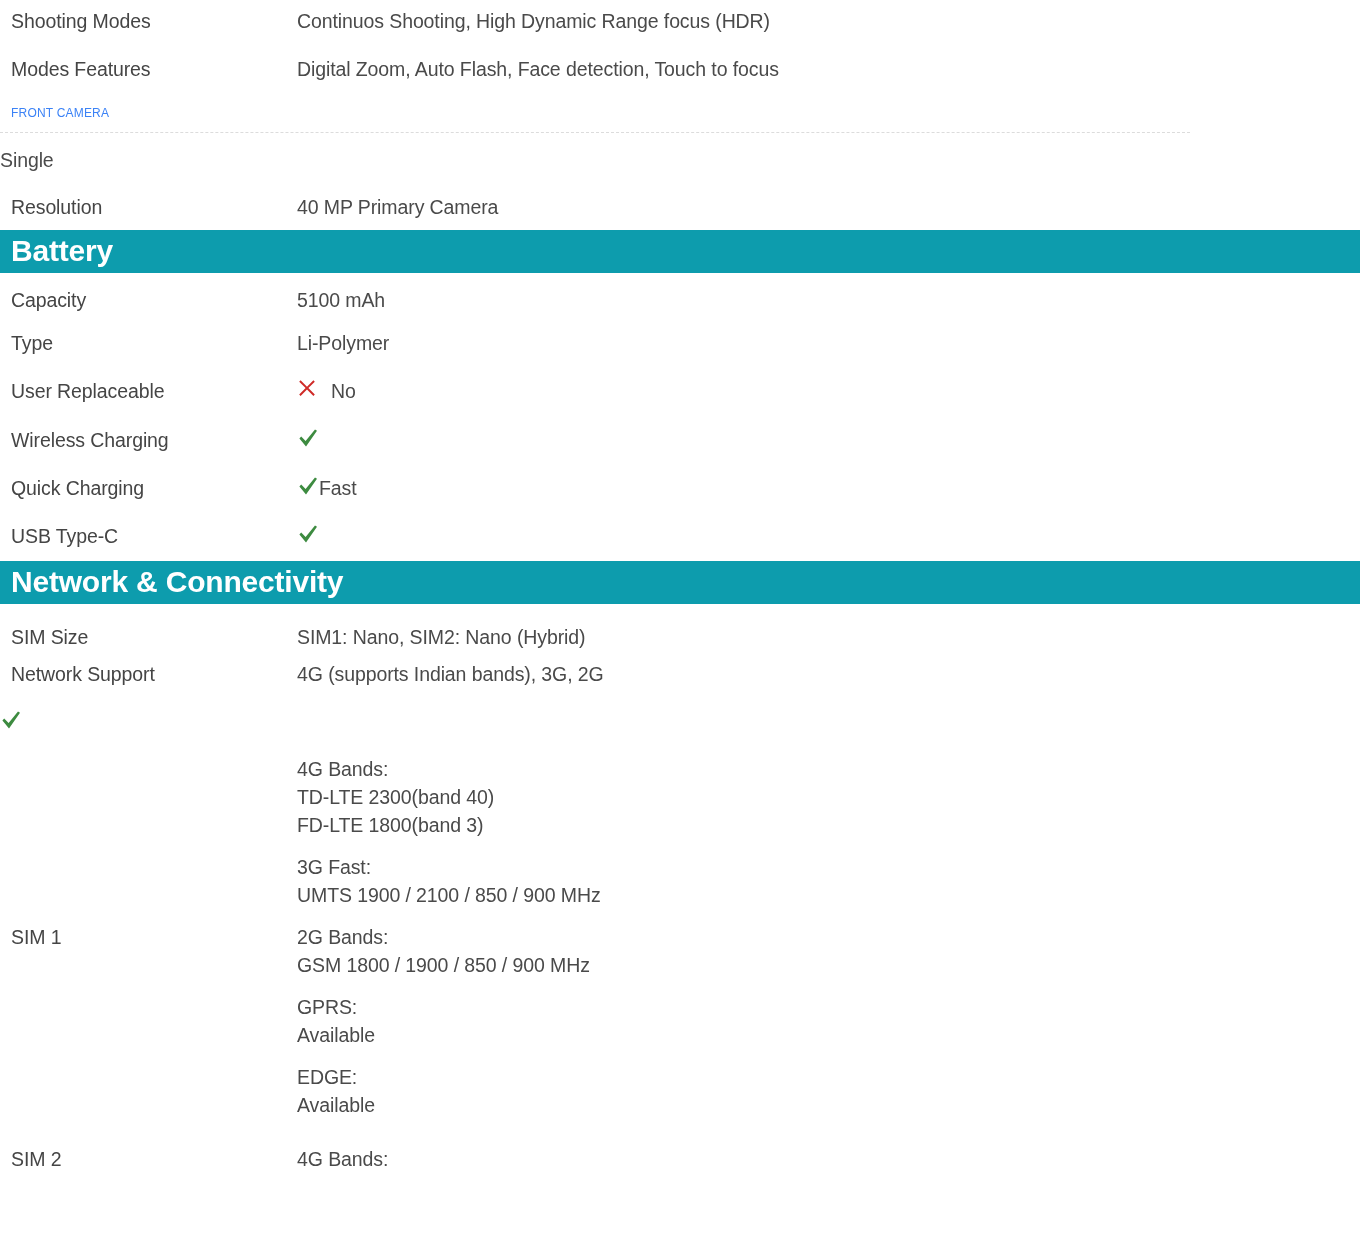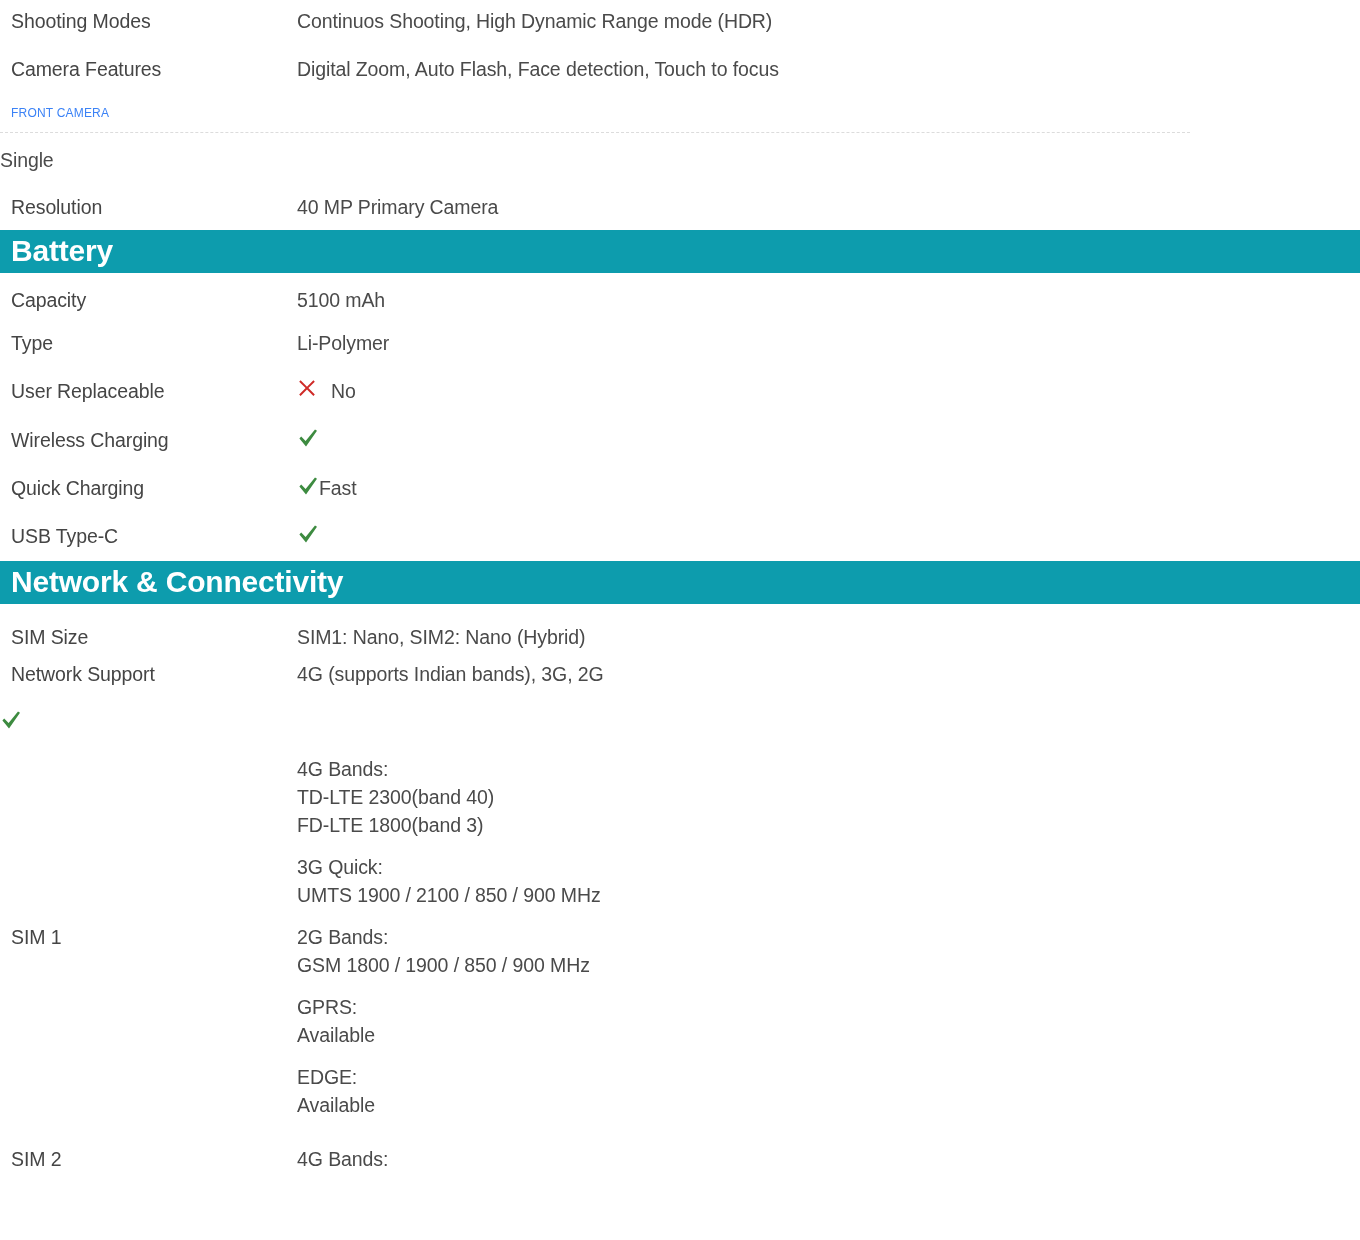--- a/index.html
+++ b/index.html
@@ -119,25 +119,25 @@
   .sim-row .spec-label { padding-top: 0; }
   .spacer-26 { height: 26px; }
 </style>
 </head>
 <body>
 
 <div class="spec-sheet">
 
   <div class="spec-row r-tall">
     <div class="spec-label">Shooting Modes</div>
-    <div class="spec-value">Continuos Shooting, High Dynamic Range mode (HDR)</div>
+    <div class="spec-value">Continuos Shooting, High Dynamic Range focus (HDR)</div>
   </div>
 
   <div class="spec-row r-tall">
-    <div class="spec-label">Camera Features</div>
+    <div class="spec-label">Modes Features</div>
     <div class="spec-value">Digital Zoom, Auto Flash, Face detection, Touch to focus</div>
   </div>
 
   <div class="subsection">FRONT CAMERA</div>
   <div class="sub-divider"></div>
 
   <div class="spec-row r-std" style="padding-top:14px;height:53px;">
     <div class="spec-value">Single</div>
   </div>
 
@@ -234,21 +234,21 @@
     <div class="spec-label">SIM 1</div>
     <div class="spec-value band-block">
 
       <div class="band-group">
         <div class="band-line">4G Bands:</div>
         <div class="band-line">TD-LTE 2300(band 40)</div>
         <div class="band-line">FD-LTE 1800(band 3)</div>
       </div>
 
       <div class="band-group">
-        <div class="band-line">3G Quick:</div>
+        <div class="band-line">3G Fast:</div>
         <div class="band-line">UMTS 1900 / 2100 / 850 / 900 MHz</div>
       </div>
 
       <div class="band-group">
         <div class="band-line">2G Bands:</div>
         <div class="band-line">GSM 1800 / 1900 / 850 / 900 MHz</div>
       </div>
 
       <div class="band-group">
         <div class="band-line">GPRS:</div>

